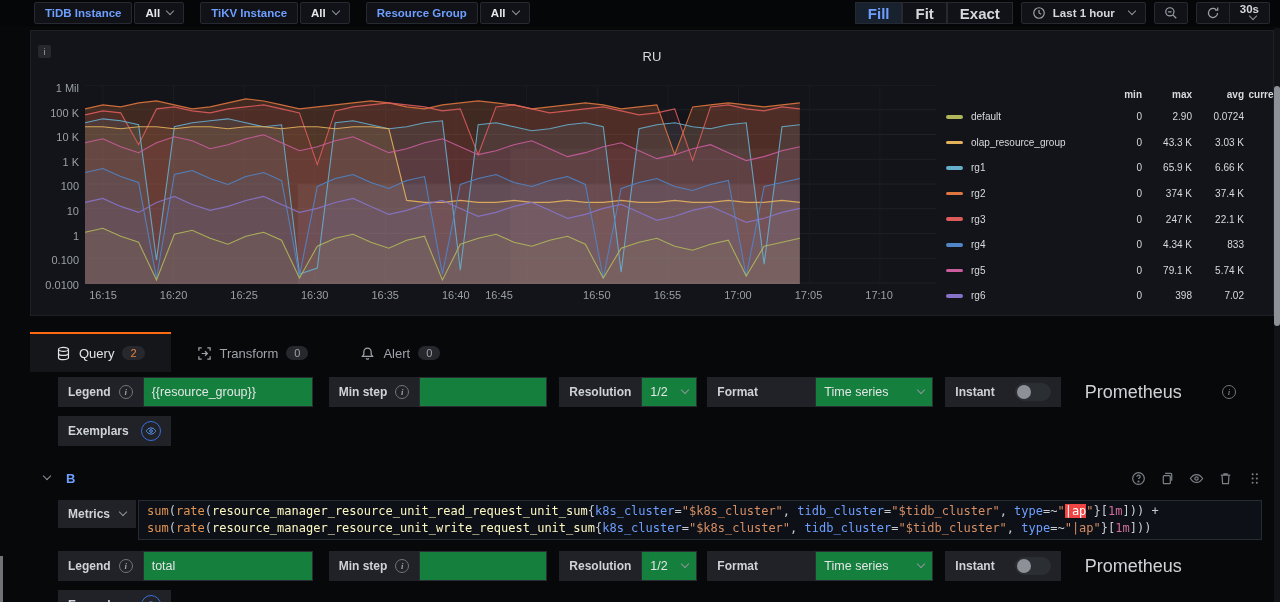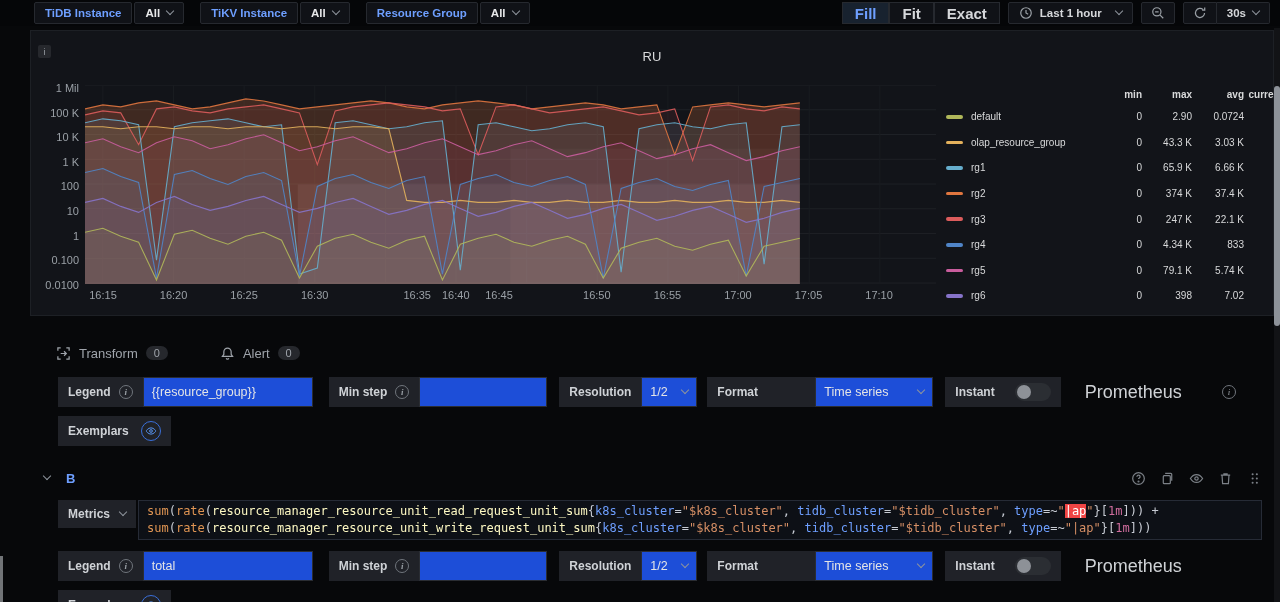--- a/index.html
+++ b/index.html
@@ -52,21 +52,21 @@
     border-top:2px solid transparent; }
   .tab.active { background:#141619; border-top:2px solid #ff6a13; color:#e3e4e6; }
   .tab-ico { width:15px; height:15px; stroke:currentColor; fill:none; stroke-width:1.3; }
   .badge { background:#26282d; color:#9fa4ab; border-radius:9px; padding:1px 8px; font-size:11px; }
   .badge.orange { color:#e8833a; }
 
   
   .opt-row { position:absolute; left:58px; display:flex; align-items:center; height:32px; gap:0; }
   .chip { height:30px; background:#202228; display:flex; align-items:center; gap:8px; padding:11px 10px;
     font-size:12px; font-weight:bold; color:#cfd2d6; }
-  .field { height:30px; background:#1d4ed8; border:1px solid #2a2d33; display:flex; align-items:center;
+  .field { height:30px; background:#15803d; border:1px solid #2a2d33; display:flex; align-items:center;
     padding:0 8px; font-size:12.5px; color:#e3e4e6; }
   .info { width:14px; height:14px; border:1px solid #70757c; border-radius:50%; color:#9aa0a6; font-size:9px;
     font-style:italic; font-family:"Liberation Serif", serif; display:flex; align-items:center; justify-content:center; flex:none; } .gap10{width:10px;} .gap12{width:12px;} .gap16{width:16px;} .gap24{width:24px;}
   .toggle { width:36px; height:18px; border-radius:10px; background:#2b2e33; position:relative; flex:none; }
   .toggle .knob { position:absolute; left:2px; top:2px; width:14px; height:14px; border-radius:50%; background:#8d9197; }
   .plain-label { font-size:18px; color:#cfd2d6; }
   .row-info-right { position:absolute; left:1164px; }
 
   .exemplars-row { position:absolute; left:58px; height:32px; display:flex; align-items:center; }
   .eye-badge { width:20px; height:20px; border-radius:50%; border:1.5px solid #3a6fd8; display:flex;
@@ -137,21 +137,21 @@
           <path d="M10.4 10.4 14 14M4.7 6.7h4"></path>
         </svg>
     </div>
     <div class="seg-group">
       <div class="tb-chip icon-chip" style="border-radius:2px 0 0 2px;">
         <svg class="tb-ico" viewBox="0 0 16 16">
           <path d="M13.2 8a5.2 5.2 0 1 1-1.6-3.8"></path>
             <path d="M13.4 1.8v3h-3"></path>
           </svg>
       </div>
-      <div class="tb-chip" style="border-left:none;border-radius:0 2px 2px 0;">
+      <div class="tb-chip" style="border-left:none;border-radius:0 2px 2px 0;flex-direction:column;">
         <span style="color:#d5d7da;">30s</span>
         <span class="chev"></span>
       </div>
     </div>
   </div>
 </div>
 
 <div class="panel">
   <div class="panel-info">i</div>
   <div class="panel-title">RU</div>
@@ -205,21 +205,21 @@
       <polyline points="0.00,29 2.10,27 4.20,31 6.30,34 8.40,29 10.50,26 12.60,28 14.70,32 16.80,30 18.90,27 21.00,25 23.10,29 25.20,33 27.30,31 29.40,28 31.50,26 33.60,30 35.70,34 37.80,32 39.90,29 42.00,27 44.10,31 46.20,35 48.30,33 50.40,30 52.50,28 54.60,32 56.70,36 58.80,34 60.90,31 63.00,29 65.10,33 67.20,37 69.30,35 71.40,32 73.50,30 75.60,34 77.70,38 79.80,36 81.90,33 84.00,31" fill="none" stroke="#c95d9d" stroke-width="1.1" vector-effect="non-scaling-stroke" stroke-opacity="0.9"></polyline>
       <polyline points="0.00,44 2.10,42 4.20,46 6.30,49 8.40,97 10.50,45 12.60,43 14.70,47 16.80,50 18.90,46 21.00,44 23.10,48 25.20,96 27.30,51 29.40,47 31.50,45 33.60,49 35.70,52 37.80,48 39.90,46 42.00,95 44.10,50 46.20,47 48.30,45 50.40,49 52.50,51 54.60,48 56.70,46 58.80,50 60.90,97 63.00,52 65.10,49 67.20,47 69.30,51 71.40,53 73.50,50 75.60,48 77.70,96 79.80,51 81.90,49 84.00,47" fill="none" stroke="#5085c8" stroke-width="1.1" vector-effect="non-scaling-stroke" stroke-opacity="0.9"></polyline>
       <polyline points="0.00,59 2.10,57 4.20,61 6.30,64 8.40,59 10.50,56 12.60,60 14.70,63 16.80,61 18.90,58 21.00,56 23.10,60 25.20,64 27.30,62 29.40,59 31.50,57 33.60,61 35.70,65 37.80,63 39.90,60 42.00,58 44.10,62 46.20,66 48.30,64 50.40,61 52.50,59 54.60,63 56.70,67 58.80,65 60.90,62 63.00,60 65.10,64 67.20,68 69.30,66 71.40,63 73.50,61 75.60,65 77.70,69 79.80,67 81.90,64 84.00,62" fill="none" stroke="#8673c9" stroke-width="1.1" vector-effect="non-scaling-stroke" stroke-opacity="0.9"></polyline>
       <polyline points="0.00,74 2.10,72 4.20,76 6.30,79 8.40,98 10.50,75 12.60,73 14.70,77 16.80,80 18.90,76 21.00,74 23.10,78 25.20,97 27.30,81 29.40,77 31.50,75 33.60,79 35.70,82 37.80,78 39.90,76 42.00,98 44.10,80 46.20,77 48.30,75 50.40,79 52.50,81 54.60,78 56.70,76 58.80,80 60.90,97 63.00,82 65.10,79 67.20,77 69.30,81 71.40,83 73.50,80 75.60,78 77.70,96 79.80,81 81.90,79 84.00,77" fill="none" stroke="#b0b75a" stroke-width="1.1" vector-effect="non-scaling-stroke" stroke-opacity="0.9"></polyline>
     </svg>
   <div id="xticks-mount">
       <div class="xtick" style="left: 72px;">16:15</div>
       <div class="xtick" style="left: 142.55px;">16:20</div>
       <div class="xtick" style="left: 213.1px;">16:25</div>
       <div class="xtick" style="left: 283.65px;">16:30</div>
-      <div class="xtick" style="left: 354.2px; margin-left: 32px;">16:35</div>
+      <div class="xtick" style="left: 354.2px;">16:35</div>
       <div class="xtick" style="left: 424.75px;">16:40</div>
       <div class="xtick" style="left: 468px;">16:45</div>
       <div class="xtick" style="left: 565.85px;">16:50</div>
       <div class="xtick" style="left: 636.4px;">16:55</div>
       <div class="xtick" style="left: 706.95px;">17:00</div>
       <div class="xtick" style="left: 777.5px;">17:05</div>
       <div class="xtick" style="left: 848.05px;">17:10</div>
     </div>
   <div class="legend" id="legend-mount">
       <div class="lg-row lg-head">
@@ -306,20 +306,29 @@
         </div>
         <div class="lg-num">0</div>
         <div class="lg-num">398</div>
         <div class="lg-num">7.02</div>
         <div class="lg-num"></div>
       </div>
     </div>
 </div>
 
 <div class="tabs" id="tabs-mount">
+    <div class="tab active">
+      <svg viewBox="0 0 16 16" class="tab-ico">
+        <ellipse cx="8" cy="3.6" rx="5.3" ry="2.1"></ellipse>
+        <path d="M2.7 3.6v8.8c0 1.2 2.4 2.1 5.3 2.1s5.3-.9 5.3-2.1V3.6"></path>
+        <path d="M2.7 8c0 1.2 2.4 2.1 5.3 2.1S13.3 9.2 13.3 8"></path>
+      </svg>
+      <span>Query</span>
+      <span class="badge orange">2</span>
+    </div>
     <div class="tab">
       <svg viewBox="0 0 16 16" class="tab-ico">
         <path d="M5 2H2v3M11 2h3v3M5 14H2v-3M11 14h3v-3"></path>
         <path d="M5 8h5.4M8.6 5.6 11 8l-2.4 2.4"></path>
       </svg>
       <span>Transform</span>
       <span class="badge">0</span>
     </div>
     <div class="tab">
       <svg viewBox="0 0 16 16" class="tab-ico">

